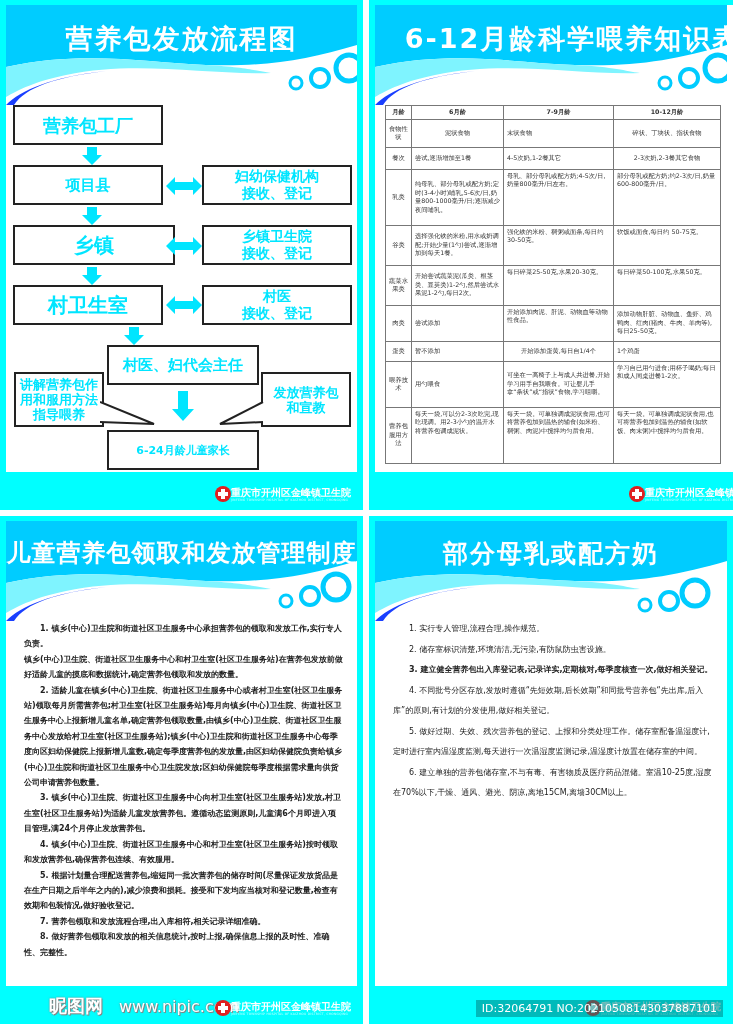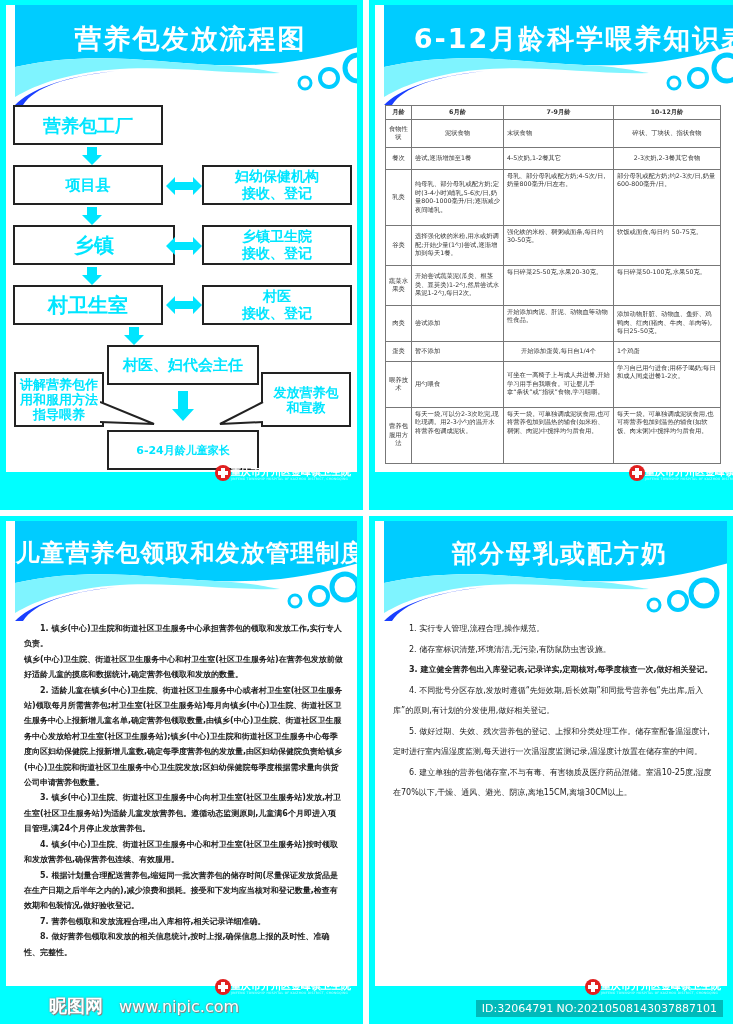--- a/index.html
+++ b/index.html
@@ -4,24 +4,24 @@
 <style>
   * { box-sizing: border-box; margin: 0; padding: 0; }
   html, body { width: 733px; height: 1024px; background: #ffffff; overflow: hidden; }
   body { position: relative; font-family: "DejaVu Sans", "Liberation Sans", sans-serif; }
   .panel { position: absolute; background: #00ffff; }
   .p1 { left: 0; top: 0; width: 363px; height: 510px; }
   .p2 { left: 369px; top: 0; width: 408px; height: 510px; }
   .p3 { left: 0; top: 516px; width: 363px; height: 508px; }
   .p4 { left: 369px; top: 516px; width: 364px; height: 508px; }
   .inner { position: absolute; left: 6px; top: 5px; right: 6px; bottom: 38px; background: #fff; overflow: hidden; }
-  .header { position: absolute; left: 9px; top: 0; width: 100%; height: 100px; }
+  .header { position: absolute; left: 0; top: 0; width: 100%; height: 100px; }
   .header svg { position: absolute; left: 0; top: 0; }
   .title { position: absolute; left: 0; right: 0; top: 16px; text-align: center; color: #fff; font-weight: bold; font-size: 27px; letter-spacing: 2px; }
-  .footer-logo { position: absolute; right: 12px; bottom: 29px; display: flex; align-items: center; }
+  .footer-logo { position: absolute; right: 12px; bottom: 8px; display: flex; align-items: center; }
   .cross { width: 16px; height: 16px; border-radius: 50%; background: #e02020; position: relative; }
   .cross::before, .cross::after { content: ""; position: absolute; background: #fff; }
   .cross::before { left: 6px; top: 3px; width: 4px; height: 10px; }
   .cross::after { left: 3px; top: 6px; width: 10px; height: 4px; }
   .logo-text { color: #fff; font-size: 10px; font-weight: bold; line-height: 11px; }
   .logo-sub { color: #fff; font-size: 3px; letter-spacing: 0.3px; opacity: 0.8; }
 
   
   .fbox { position: absolute; border: 2px solid #222; background: #fff; color: #00e5ff; font-weight: bold; text-align: center; display: flex; align-items: center; justify-content: center; line-height: 17px; }
   .fbox span { white-space: pre-line; }

